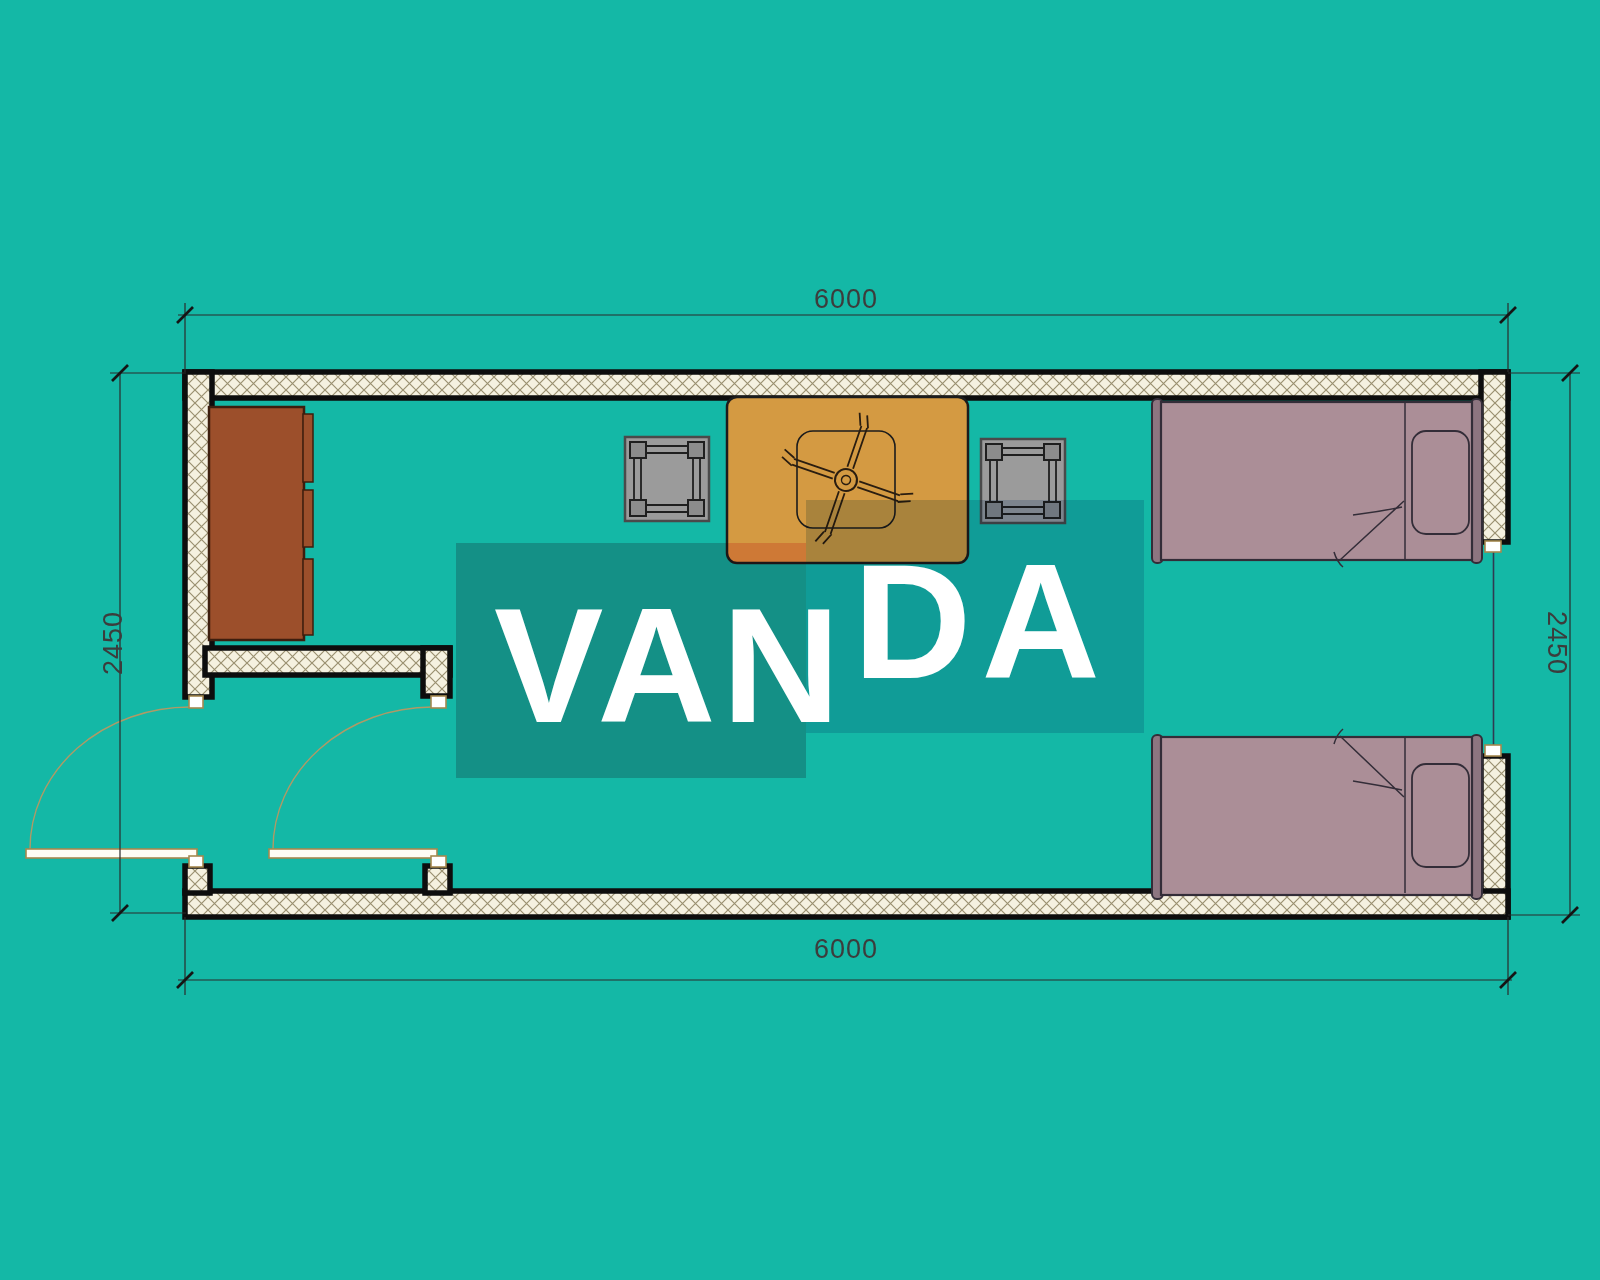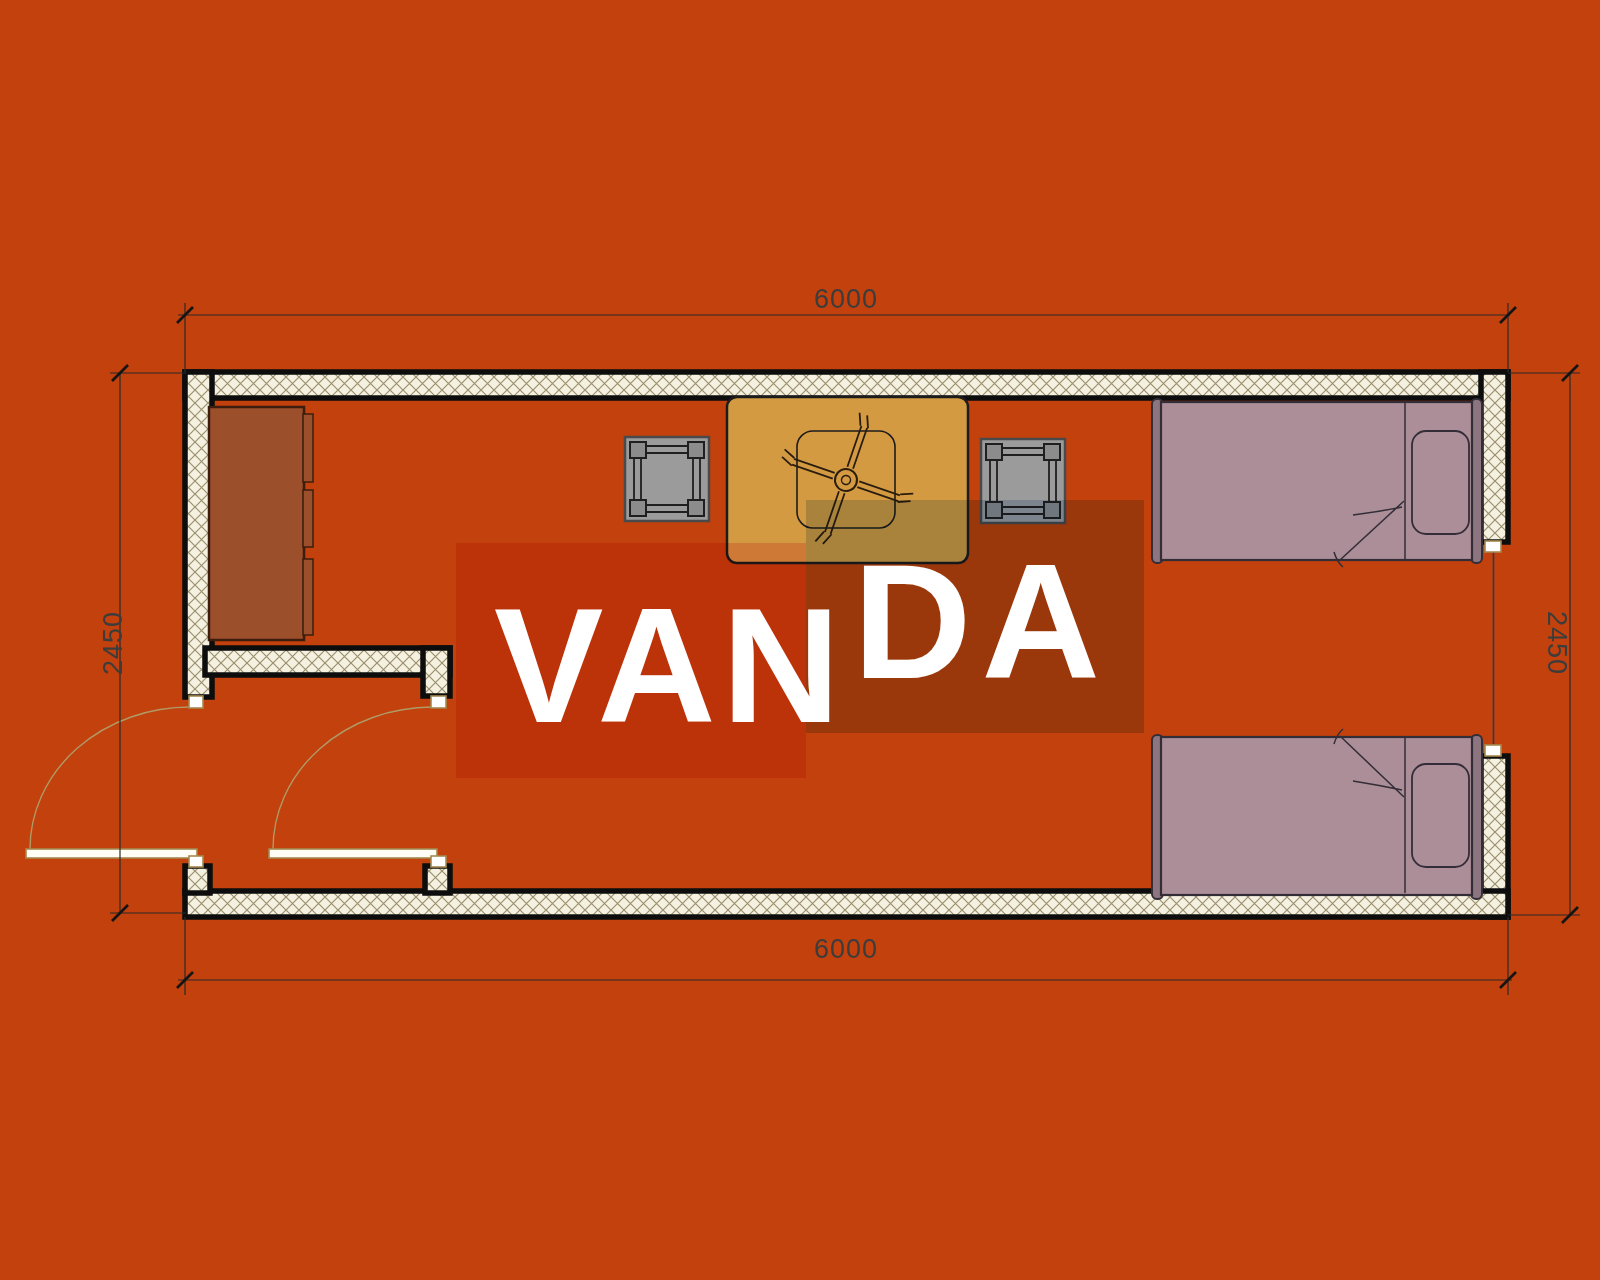--- a/index.html
+++ b/index.html
@@ -5,21 +5,21 @@
   html, body {
     margin: 0;
     padding: 0;
     background: #ffffff;
     font-family: "Liberation Sans", sans-serif;
   }
   .stage {
     position: relative;
     width: 1600px;
     height: 1280px;
-    background: #c2410c;
+    background: #14b8a6;
     overflow: hidden;
   }
   svg { display: block; }
   text {
     font-family: "Liberation Sans", sans-serif;
   }
   .dim-text {
     font-size: 27px;
     fill: #3c3c3c;
     letter-spacing: 1px;

